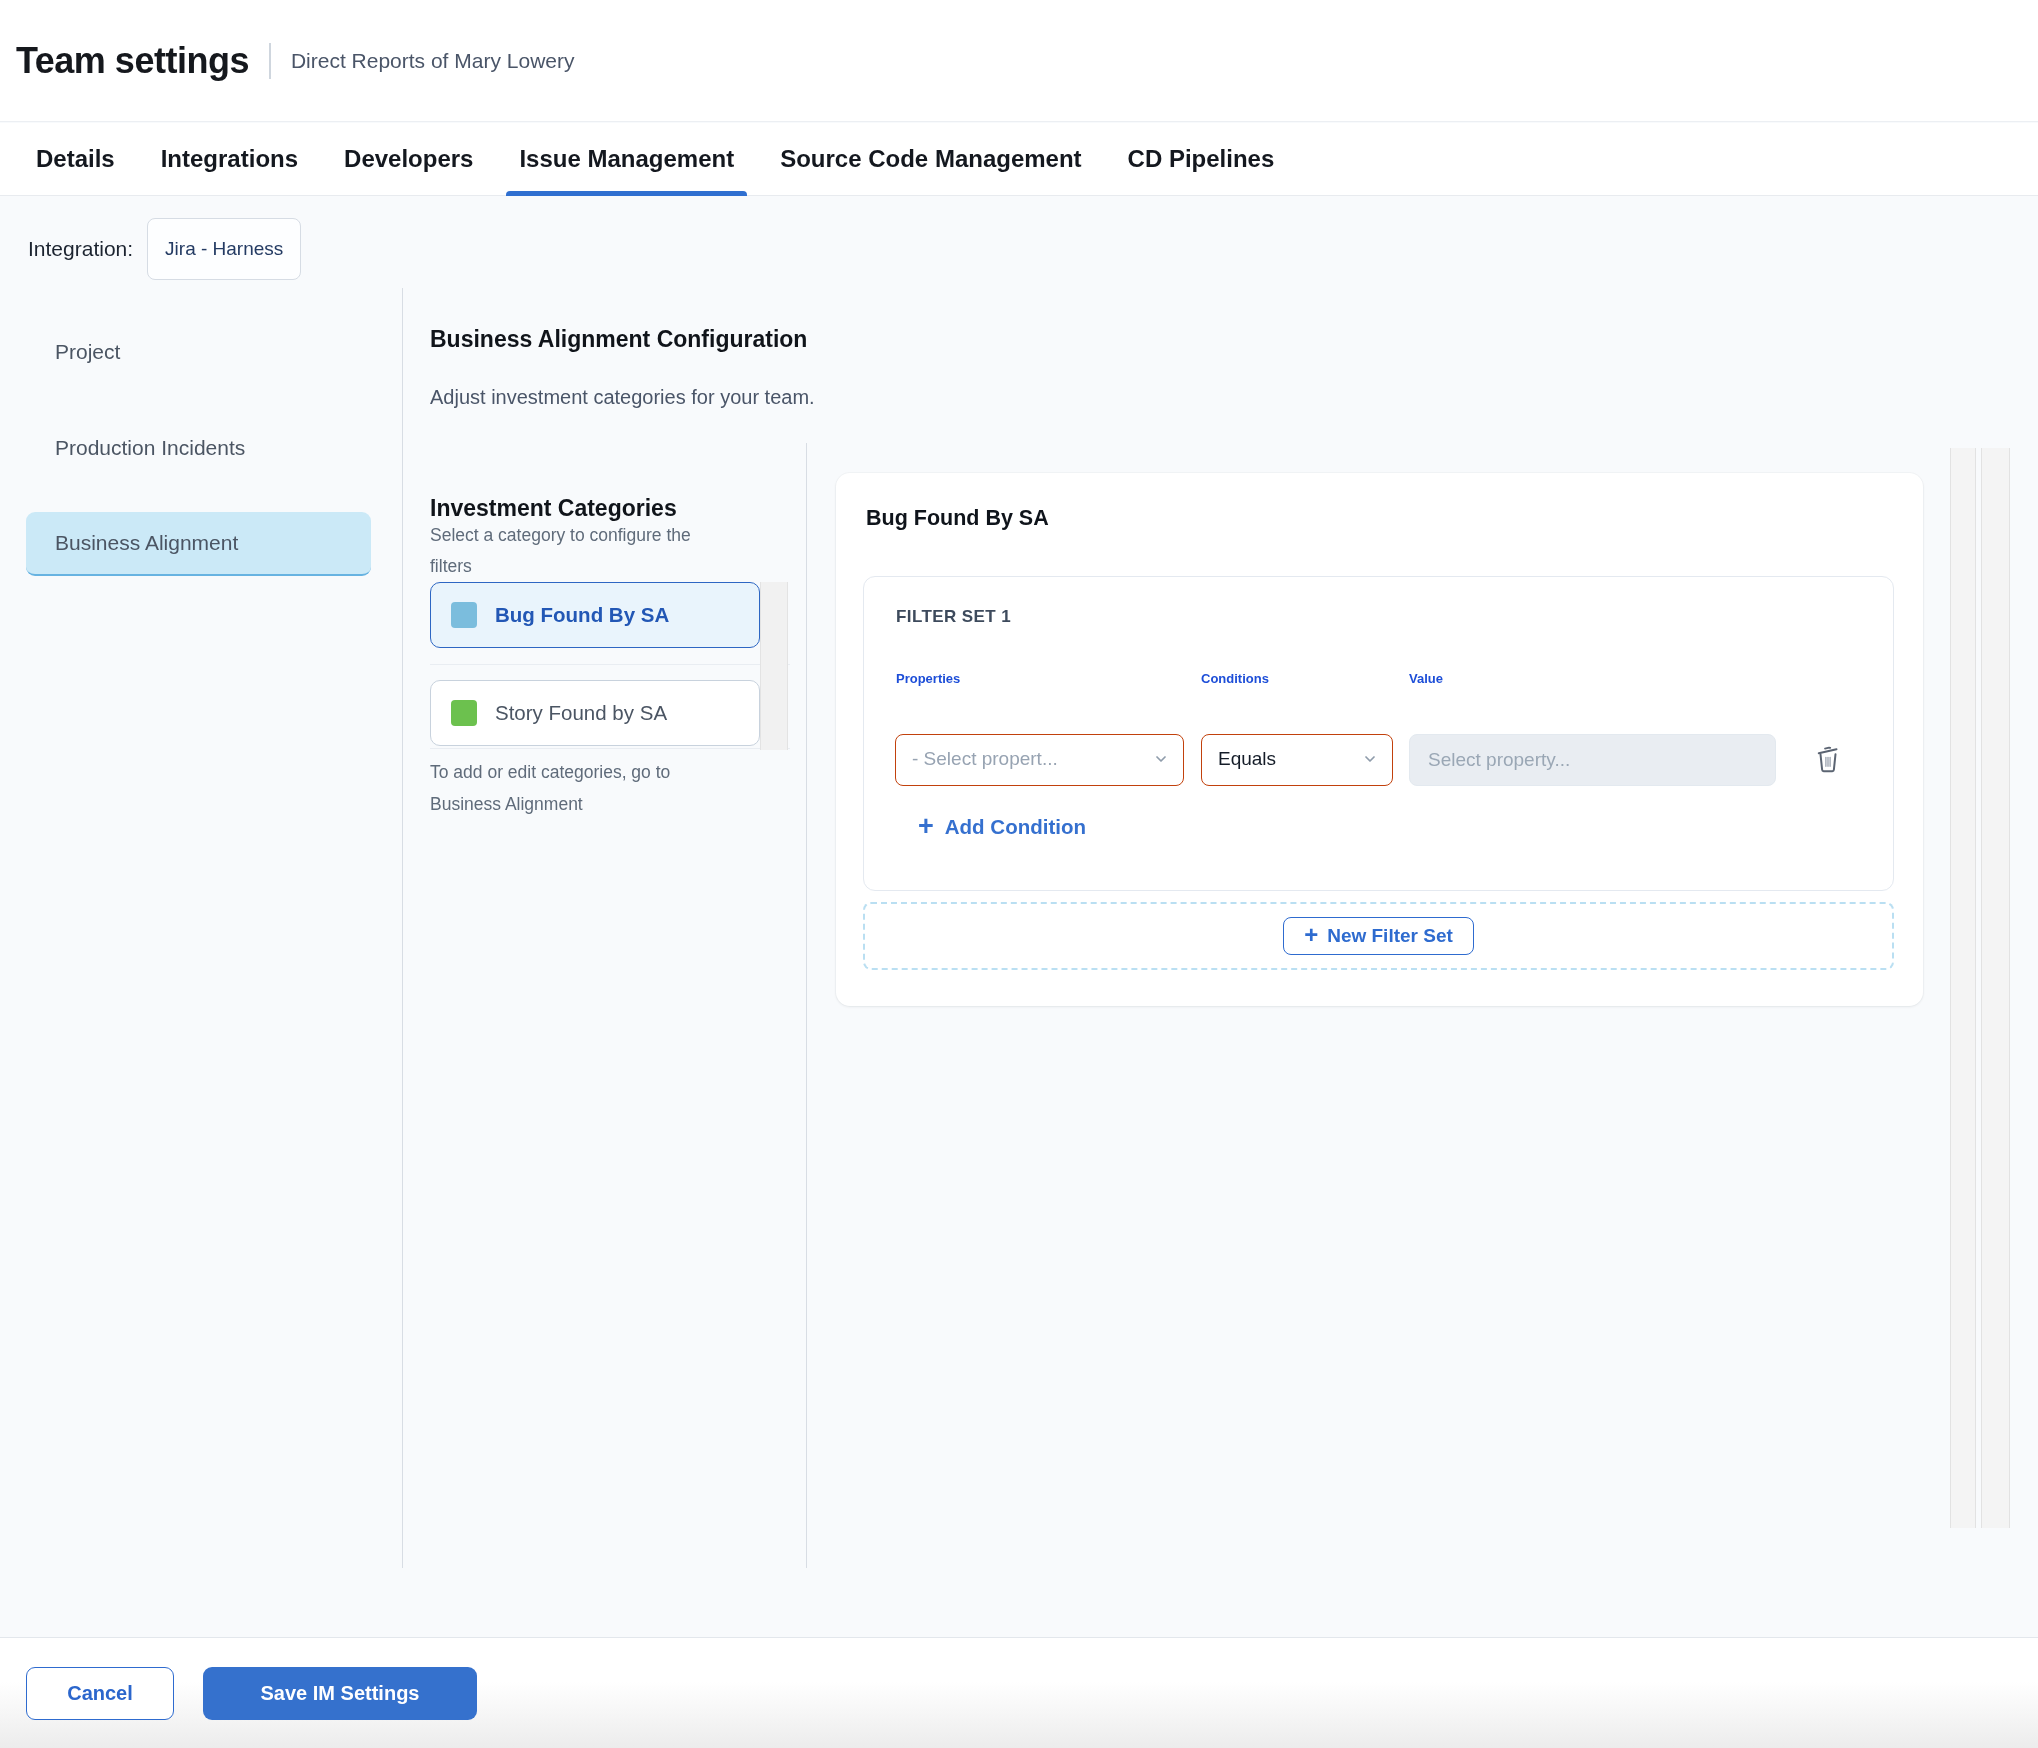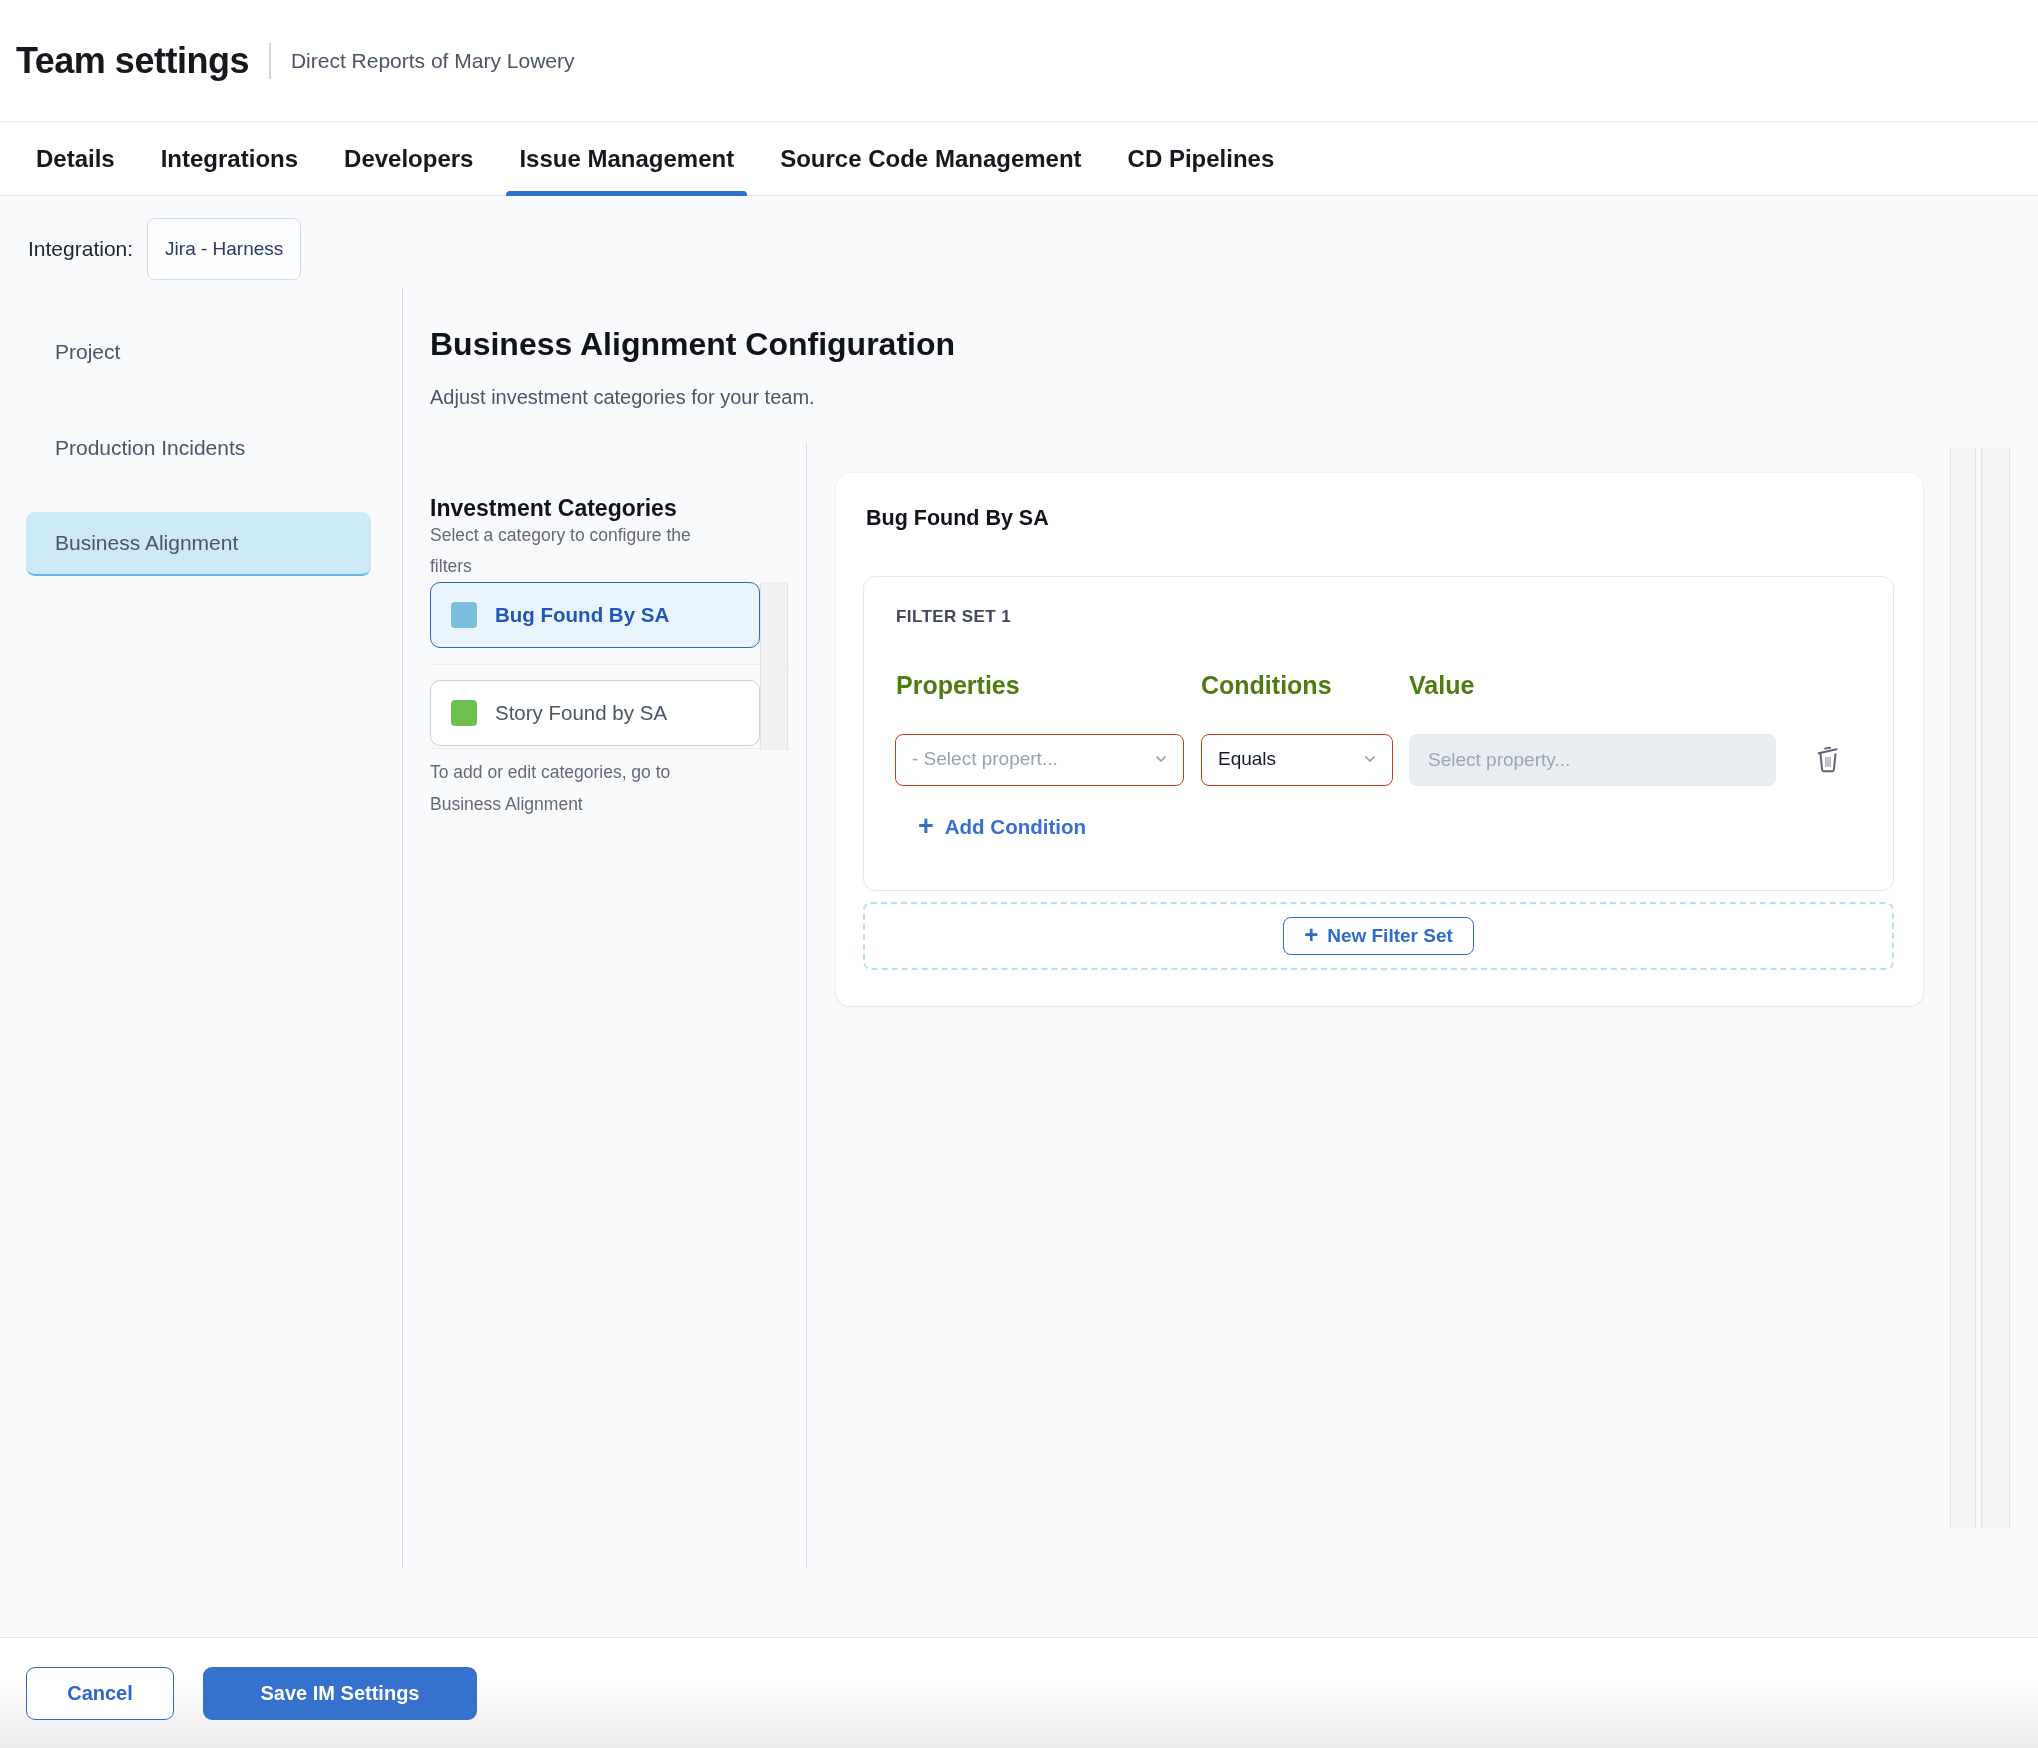--- a/index.html
+++ b/index.html
@@ -26,21 +26,21 @@
   .integration-chip{padding:19px 17px;border:1px solid #d6dce4;border-radius:8px;background:#fdfeff;
     color:#243b63;font-size:19px;cursor:pointer;}
   
   .side-item{position:absolute;left:26px;width:345px;height:64px;display:flex;align-items:center;
     padding-left:29px;box-sizing:border-box;font-size:21px;color:#4b5563;border-radius:9px;cursor:pointer;}
   .side-item.selected{background:#cbe9f7;border-bottom:2px solid #67b3e1;}
   .vdiv{position:absolute;width:1px;background:#d8dde4;}
   .vdiv.one{left:402px;top:288px;height:1280px;}
   .vdiv.two{left:806px;top:443px;height:1125px;}
   
-  .main-title{position:absolute;left:430px;top:326px;font-size:32px;font-weight:700;color:#10141a;}
+  .main-title{position:absolute;left:430px;top:326px;font-size:23px;font-weight:700;color:#10141a;}
   .main-subtitle{position:absolute;left:430px;top:386px;font-size:20px;color:#4a5568;}
   
   .cat-heading{position:absolute;left:430px;top:495px;font-size:23px;font-weight:700;color:#10141a;}
   .cat-hint{position:absolute;left:430px;top:520px;width:290px;font-size:17.5px;line-height:31px;color:#5f6b7a;}
   .cat-list{position:absolute;left:430px;top:582px;width:360px;}
   .cat-row{padding-bottom:16px;border-bottom:1px solid #e9edf2;margin-bottom:15px;padding-right:30px;}
   .cat-row.last{margin-bottom:0;padding-bottom:2px;}
   .cat-btn{width:330px;height:66px;box-sizing:border-box;border-radius:10px;display:flex;align-items:center;
     padding-left:20px;gap:18px;font-size:20.5px;cursor:pointer;background:#fff;border:1px solid #c8d2dd;color:#4b5563;}
   .cat-btn.selected{background:#e9f4fc;border:1.5px solid #2d66c3;color:#2257b5;font-weight:600;}
@@ -48,21 +48,21 @@
   .cat-scrollbar{position:absolute;left:760px;top:582px;width:28px;height:168px;background:#f1f1f1;
     border-left:1px solid #e3e3e3;border-right:1px solid #e3e3e3;box-sizing:border-box;cursor:pointer;}
   .cat-note{position:absolute;left:430px;top:756px;width:295px;font-size:17.5px;line-height:32px;color:#5f6b7a;}
   
   .panel{position:absolute;left:836px;top:473px;width:1087px;height:533px;background:#fff;border-radius:14px;
     box-shadow:0 1px 3px rgba(15,23,42,.07),0 0 0 1px rgba(15,23,42,.025);}
   .panel-title{position:absolute;left:30px;top:33px;font-size:21.5px;font-weight:700;color:#0f141b;}
   .filterset{position:absolute;left:27px;top:103px;width:1031px;height:315px;border:1px solid #e4e9f0;
     border-radius:12px;box-sizing:border-box;}
   .fs-label{position:absolute;left:32px;top:30px;font-size:17px;font-weight:700;color:#3d4a5c;letter-spacing:.4px;}
-  .fs-col{position:absolute;top:94px;font-size:25px;font-weight:700;color:#4d7c0f;}
+  .fs-col{position:absolute;top:94px;font-size:13px;font-weight:700;color:#1d4ed8;}
   .fs-col.c1{left:32px;} .fs-col.c2{left:337px;} .fs-col.c3{left:545px;}
   .ctrl{position:absolute;top:157px;height:52px;box-sizing:border-box;border-radius:8px;display:flex;
     align-items:center;cursor:pointer;}
   .select{background:#fff;border:1px solid #c2410c;justify-content:space-between;padding:0 14px 3px 16px;font-size:19px;}
   .sel-prop{left:31px;width:289px;color:#97a3b2;}
   .sel-cond{left:337px;width:192px;color:#141c28;}
   .value-input{left:545px;width:367px;background:#e9edf2;border:1px solid #e3e9ef;padding:0 16px;}
   .value-input input{border:none;outline:none;background:transparent;width:100%;font-size:19px;
     font-family:"Liberation Sans",sans-serif;color:#701a75;}
   .value-input input::placeholder{color:#9aa7b5;opacity:1;}

